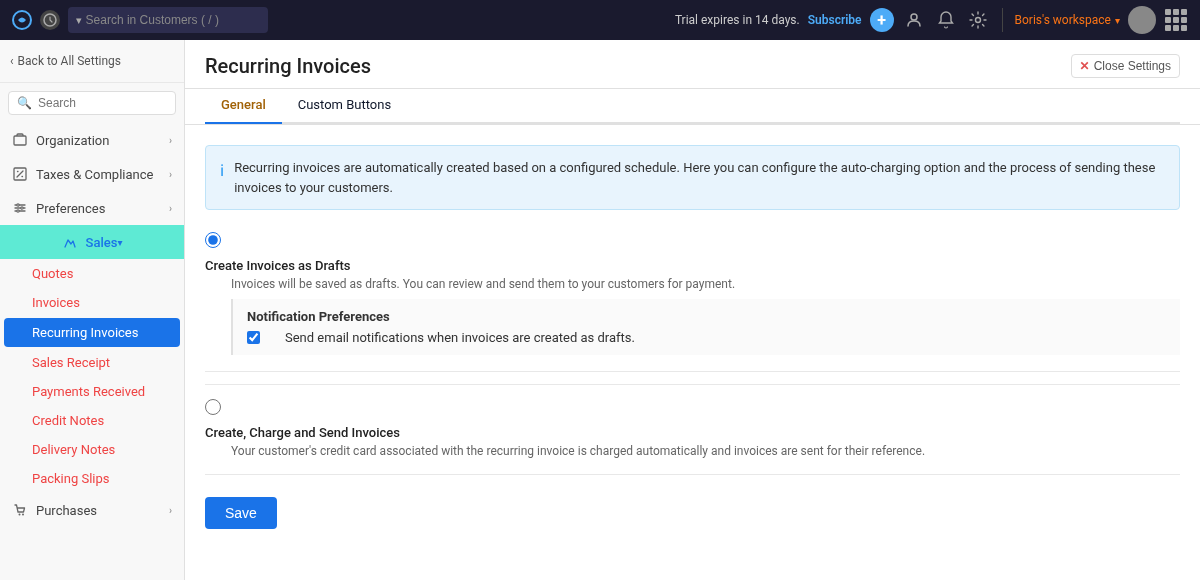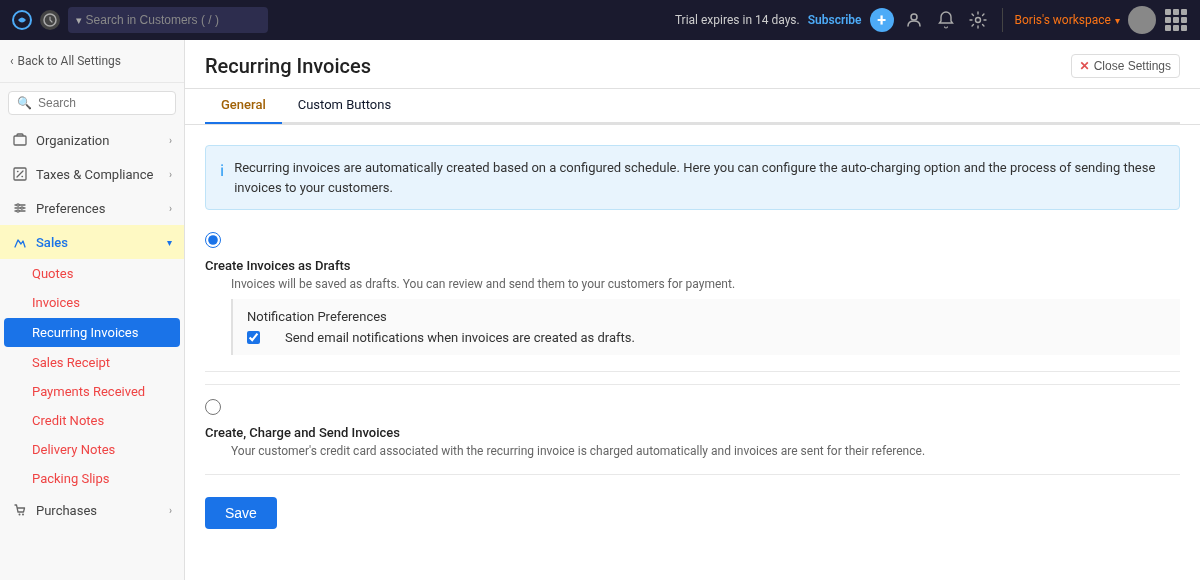--- a/index.html
+++ b/index.html
@@ -92,21 +92,21 @@
     .nav-item {
       display: flex;
       align-items: center;
       justify-content: space-between;
       padding: 9px 12px;
       cursor: pointer;
       font-size: 13px;
       color: #444;
       border-radius: 0;
     }
-    .nav-item.active { background: #fef9c3; color: #1a73e8; }
+    .nav-item.active { background: #5eead4; color: #1a73e8; justify-content: center; }
     .nav-item-left { display: flex; align-items: center; gap: 8px; }
     .nav-icon { width: 16px; height: 16px; display: flex; align-items: center; justify-content: center; color: inherit; }
     .sub-nav { padding-left: 0; }
     .sub-nav-item {
       padding: 7px 12px 7px 32px;
       cursor: pointer;
       font-size: 13px;
       color: #ef4444;
     }
     .sub-nav-item.active { background: #1a73e8; color: white; border-radius: 4px; margin: 1px 4px; padding-left: 28px; }
@@ -201,21 +201,21 @@
     .option-label { font-size: 13px; font-weight: 500; color: #222; }
     .option-desc { font-size: 12px; color: #666; margin-left: 26px; margin-bottom: 8px; }
 
     .notification-prefs {
       margin-left: 26px;
       padding: 10px 14px;
       background: #fafafa;
       border-left: 2px solid #e0e0e0;
       margin-bottom: 8px;
     }
-    .notif-title { font-size: 13px; font-weight: 400; color: #333; margin-bottom: 6px; }
+    .notif-title { font-size: 13px; font-weight: 700; color: #333; margin-bottom: 6px; }
     .notif-row { display: flex; align-items: center; gap: 25px; font-size: 13px; color: #333; }
     .notif-row input[type="checkbox"] { accent-color: #1a73e8; }
 
     .divider { border: none; border-top: 1px solid #e8e8e8; margin: 12px 0; }
 
     .save-btn {
       background: #1a73e8;
       color: white;
       border: none;
       border-radius: 4px;

